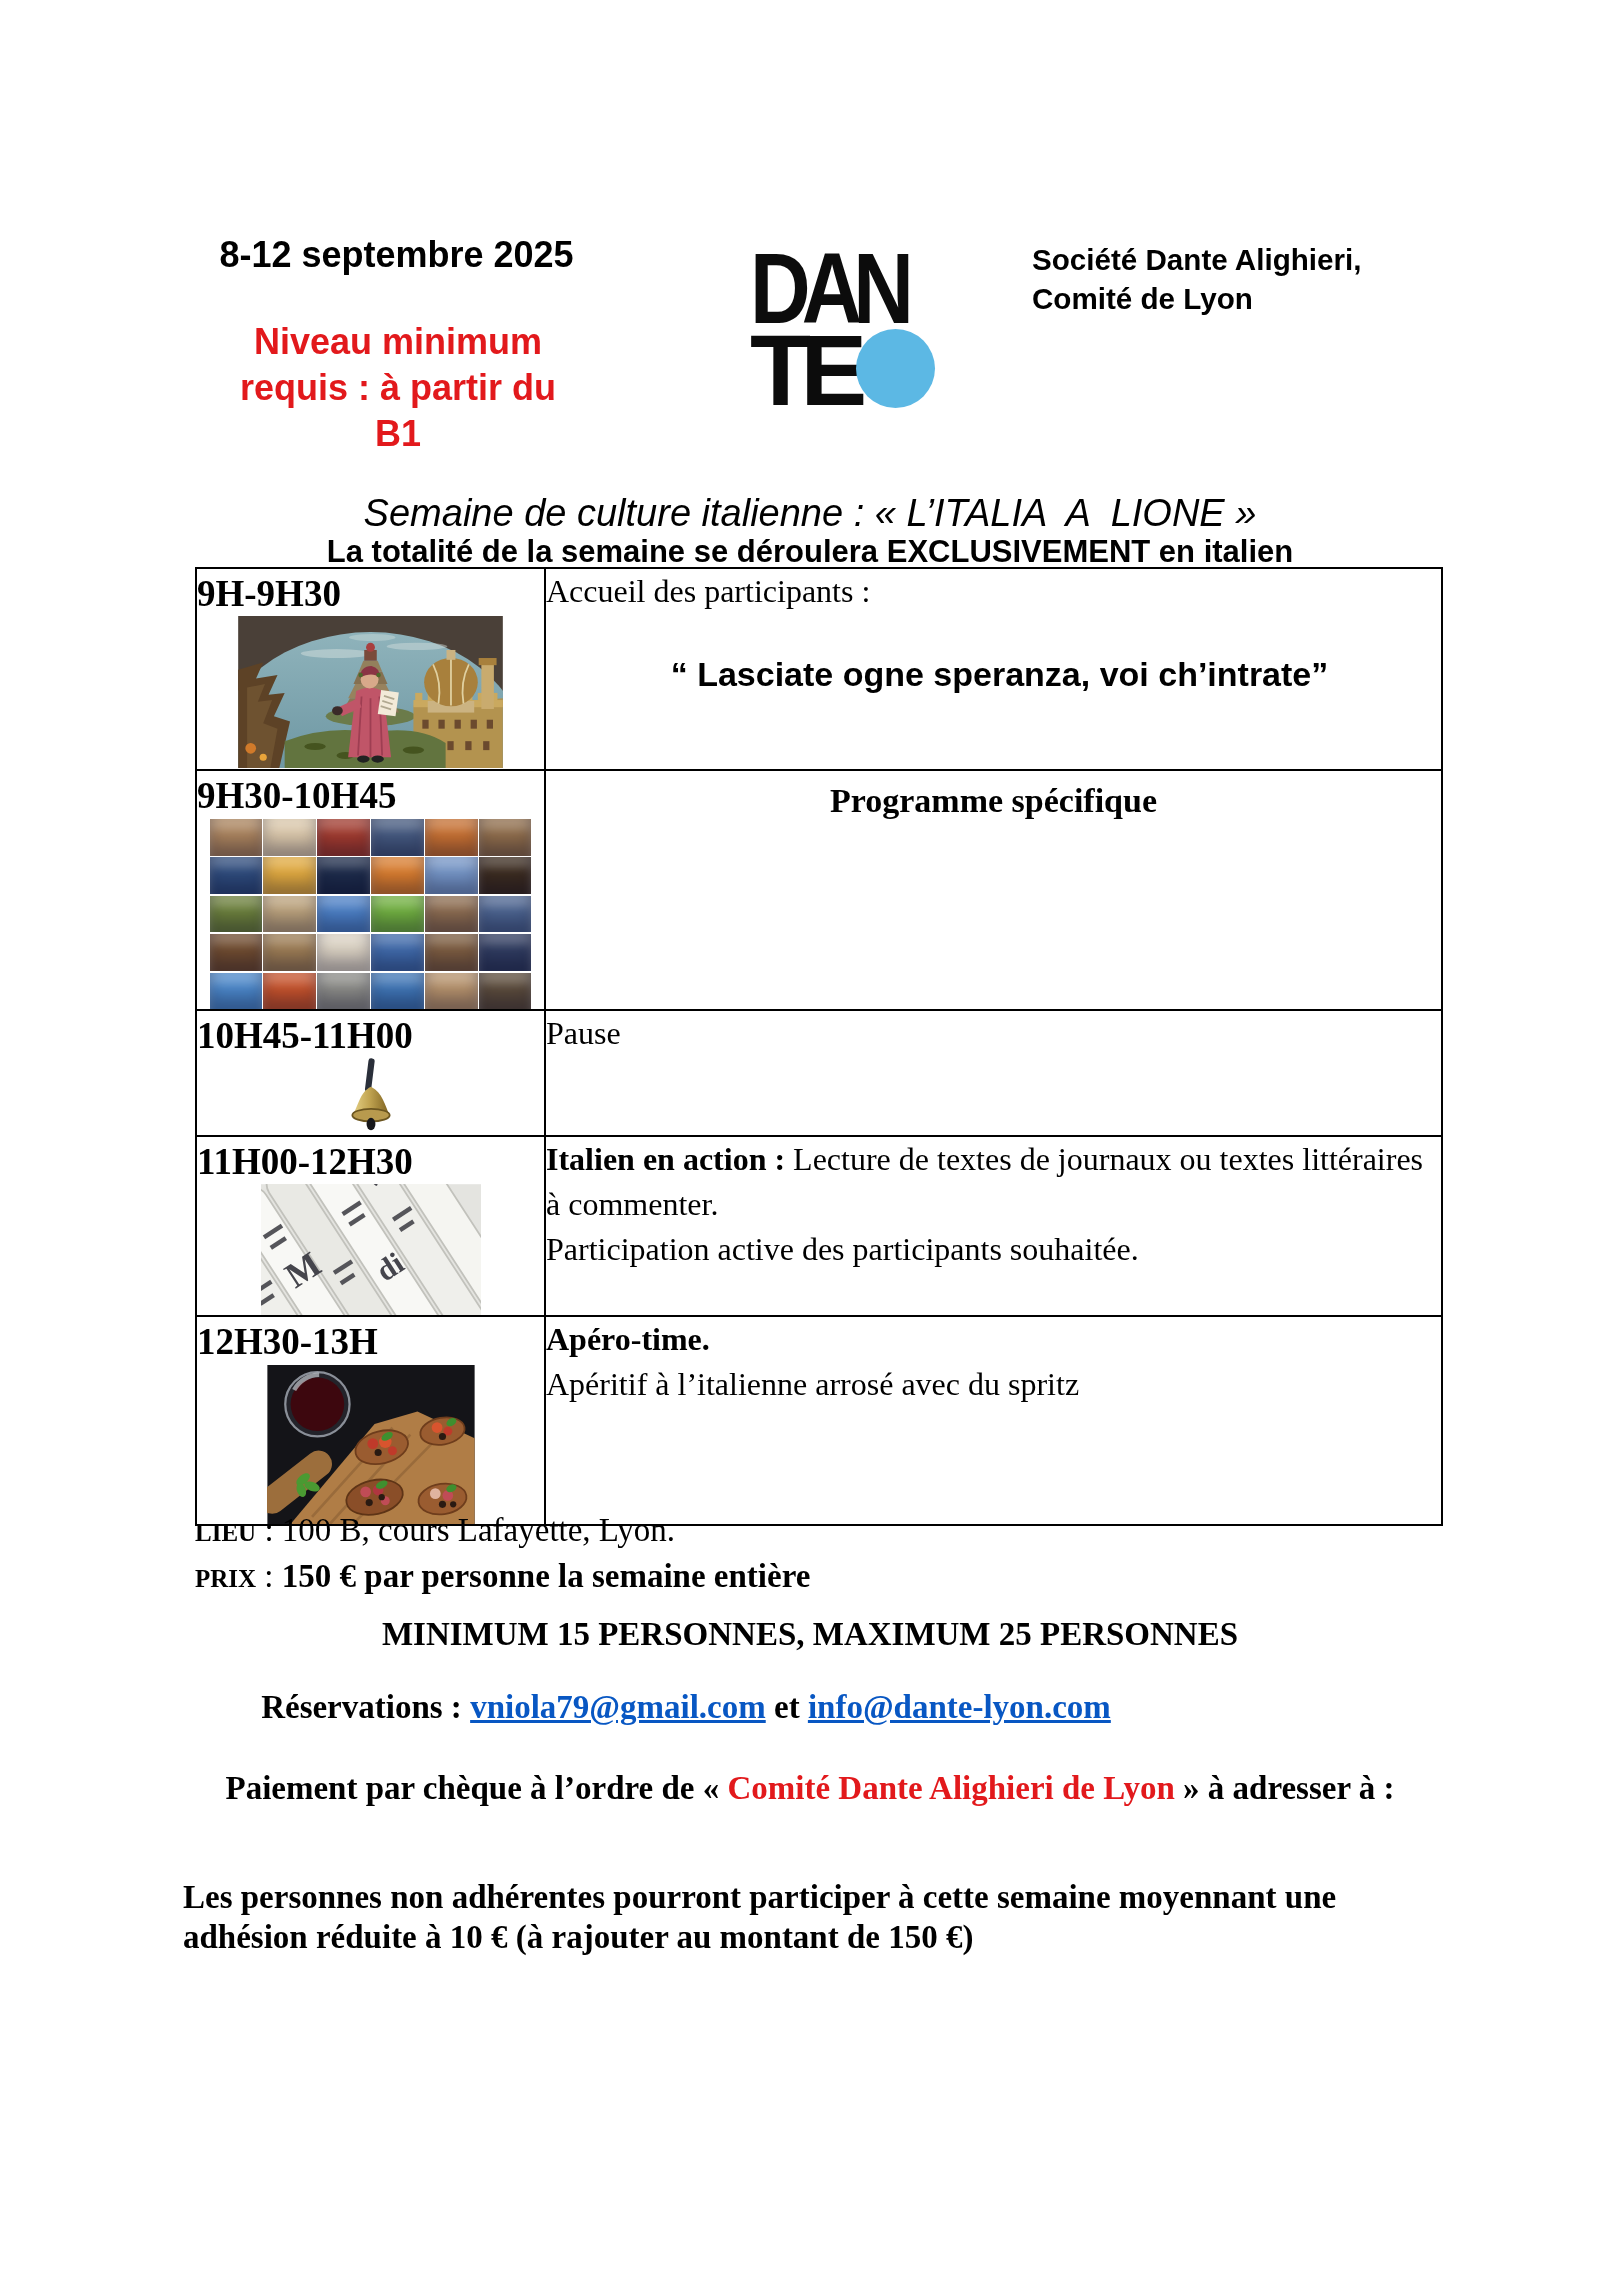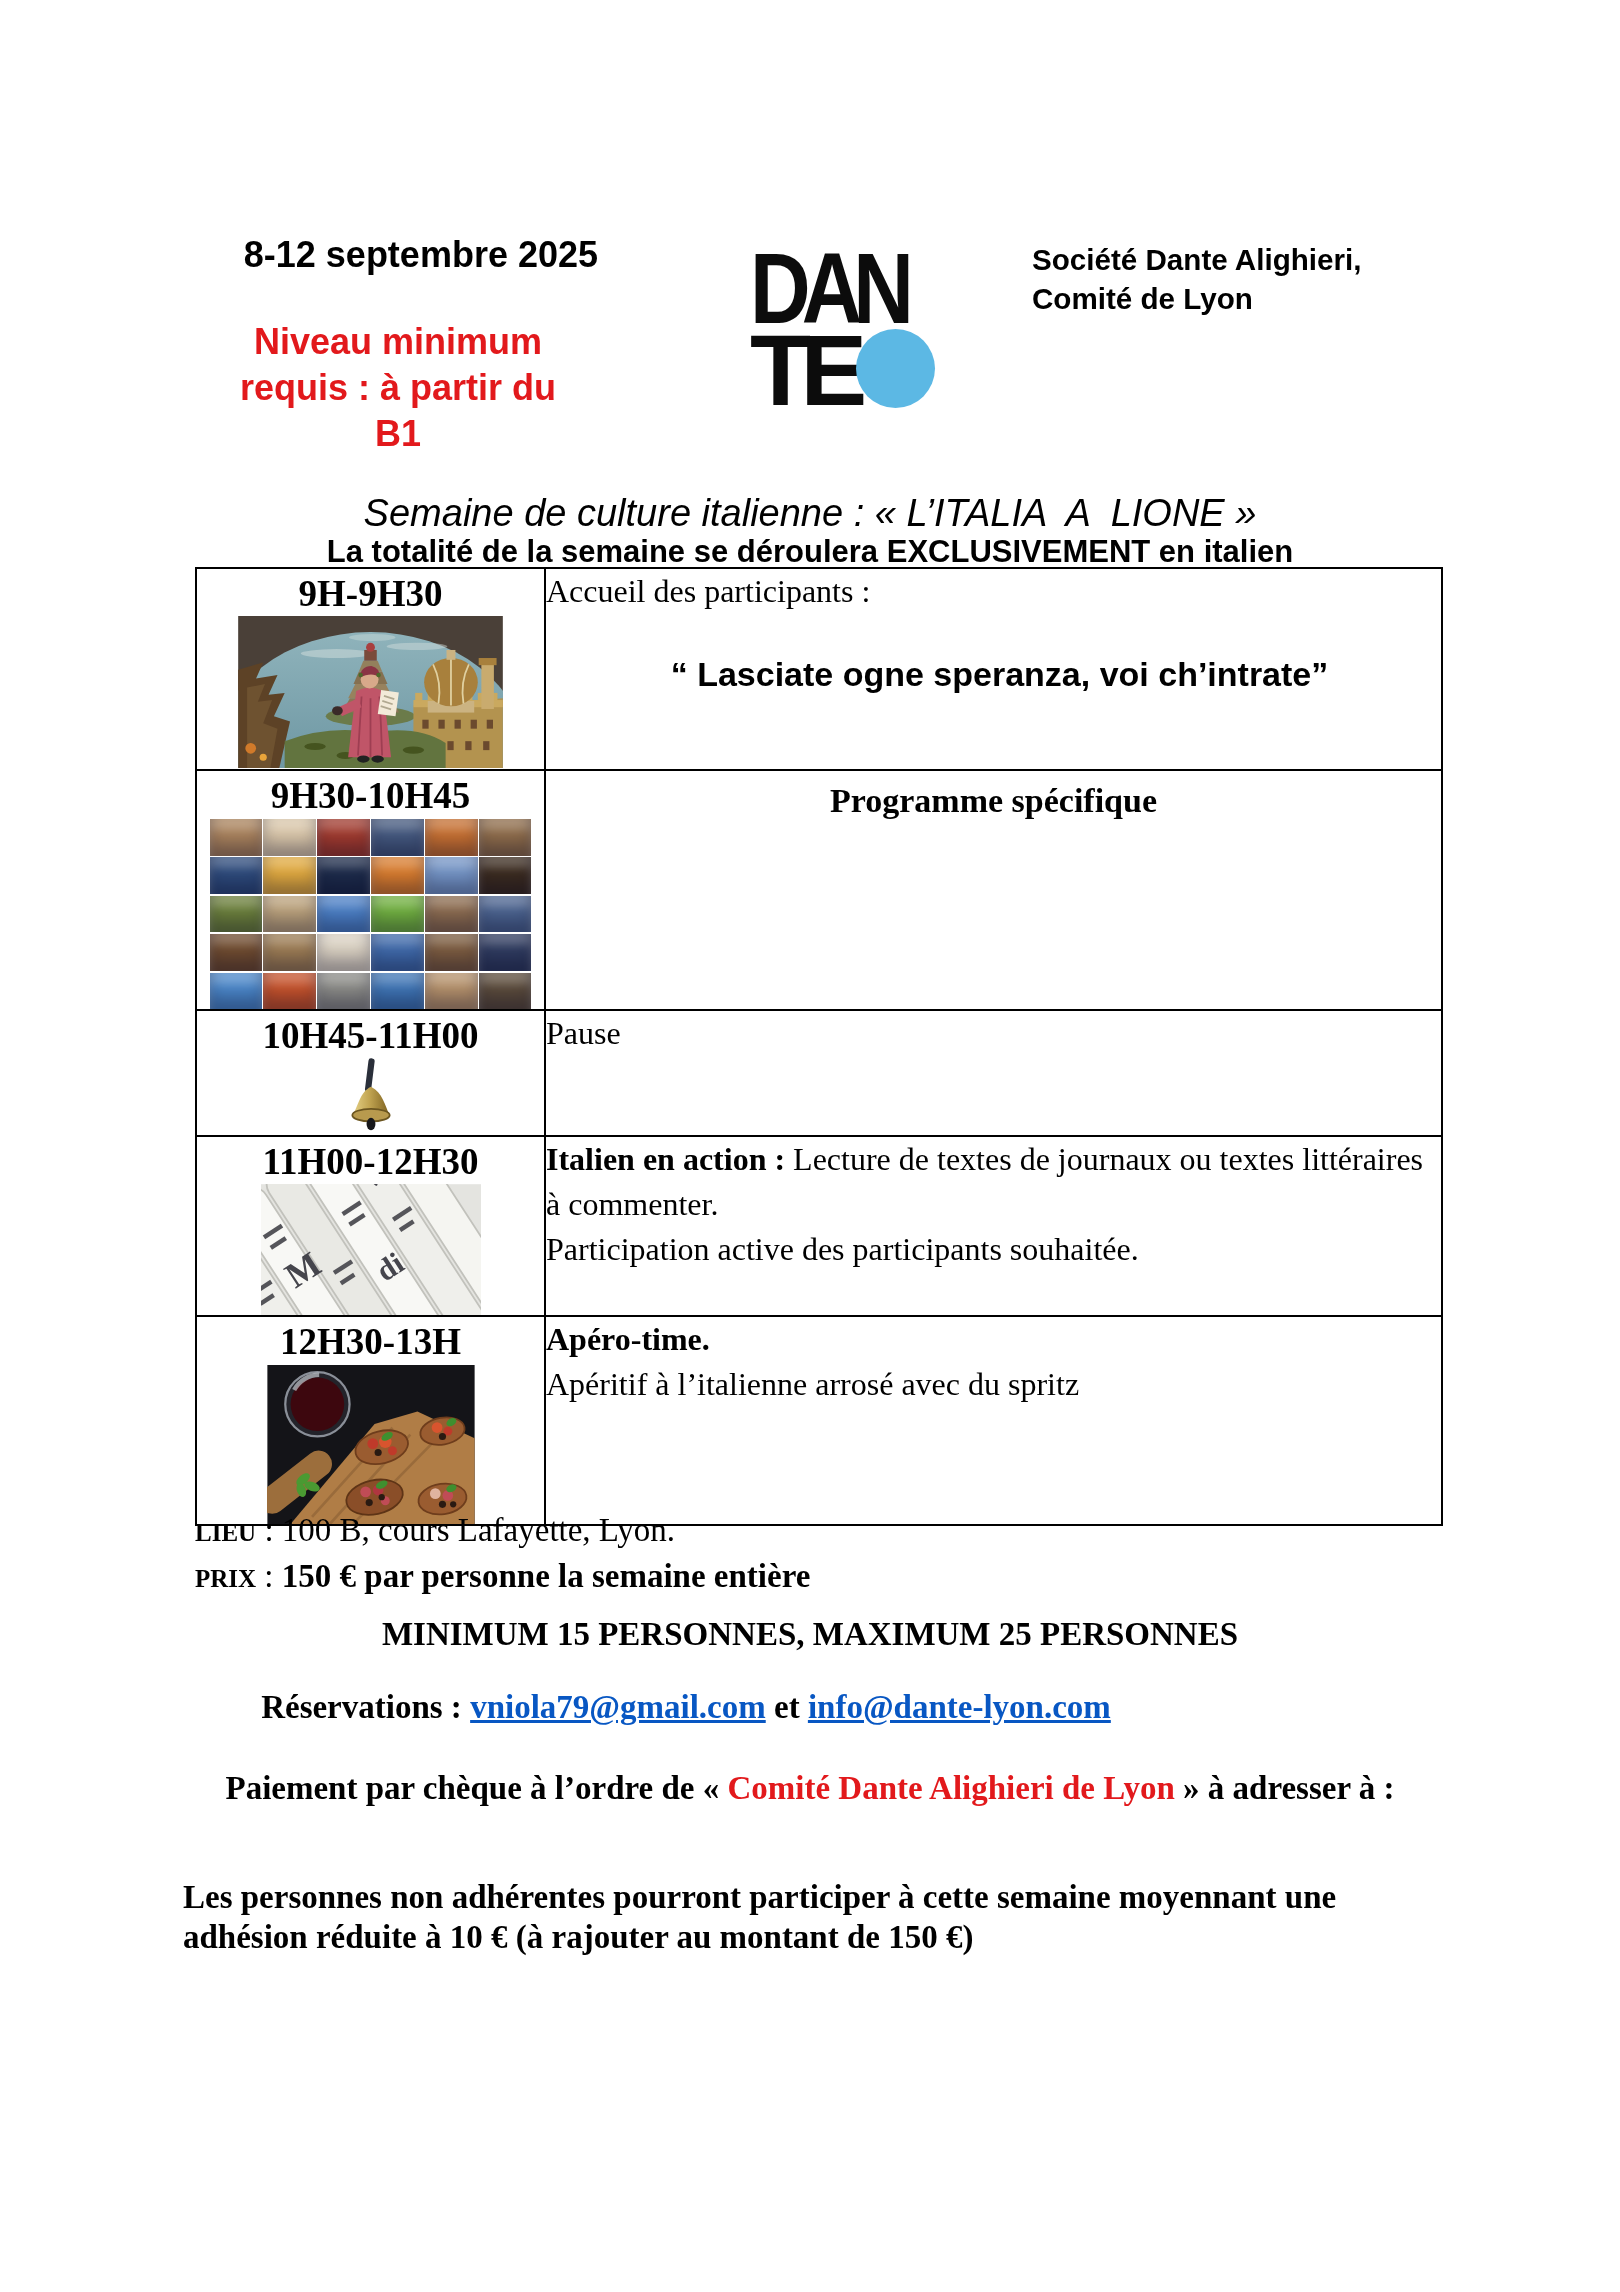--- a/index.html
+++ b/index.html
@@ -1,20 +1,20 @@
 <!DOCTYPE html>
 <html style="--accent-red: #e2191c; --link-blue: #0857c3; --logo-blue: #5cb8e4; --border-black: #000000;font-size:14.3px"><head>
 <meta charset="utf-8">
 <style>
   html,body{margin:0;padding:0;background:#ffffff;}
   .page{position:relative;width:1620px;height:2293px;background:#fff;color:#000;
         font-family:"Liberation Serif",serif;overflow:hidden;}
 
   
-  .header-date{position:absolute;left:195px;top:235px;width:403px;text-align:right;
+  .header-date{position:absolute;left:195px;top:235px;width:403px;text-align:center;
     font-family:"Liberation Sans",sans-serif;font-weight:bold;font-size:36px;line-height:39px;}
   .level-note{position:absolute;left:217px;top:319px;width:362px;text-align:center;
     font-family:"Liberation Sans",sans-serif;font-weight:bold;font-size:36px;line-height:46px;
     color:var(--accent-red,#e2191c);}
   .logo{position:absolute;left:750px;top:247px;width:233px;color:#0c0c0c;
     font-family:"Liberation Sans",sans-serif;font-weight:bold;}
   .logo-dan{font-size:100px;line-height:82px;letter-spacing:-10.7px;
     transform:scaleX(0.84);transform-origin:left top;}
   .logo-row{display:flex;align-items:flex-start;margin-top:1.8px;}
   .logo-te{font-size:100px;line-height:79px;letter-spacing:-10.7px;}
@@ -30,21 +30,21 @@
     font-family:"Liberation Sans",sans-serif;font-weight:bold;font-size:31px;}
 
   
   table.schedule{position:absolute;left:195px;top:567px;width:1247px;
     border-collapse:collapse;table-layout:fixed;}
   table.schedule td{border:2.7px solid #000;vertical-align:top;padding:0;}
   col.c-time{width:349px;}
   col.c-act{width:897px;}
   tr.r0 td{height:200px;} tr.r1 td{height:236px;} tr.r2 td{height:113px;}
   tr.r3 td{height:168px;} tr.r4 td{height:194px;}
-  .time-cell{text-align:center;}
+  .time-cell{}
   .time-label{font-weight:bold;font-size:37px;line-height:40px;padding-top:4.5px;}
   .cell-img{display:block;margin:2.7px auto 0;}
   .activity-cell{padding:5.4px 12.5px 3.6px 14.3px;font-size:32px;line-height:45px;}
   .quote{font-family:"Liberation Sans",sans-serif;font-weight:bold;font-size:34px;
     text-align:center;margin-top:38px;padding-left:12px;}
   .act-heading{font-weight:bold;font-size:34px;text-align:center;padding-top:7.2px;}
   .bold{font-weight:bold;}
 
   
   .collage{display:grid;grid-template-columns:repeat(6,1fr);grid-auto-rows:1fr;gap:1.8px;

